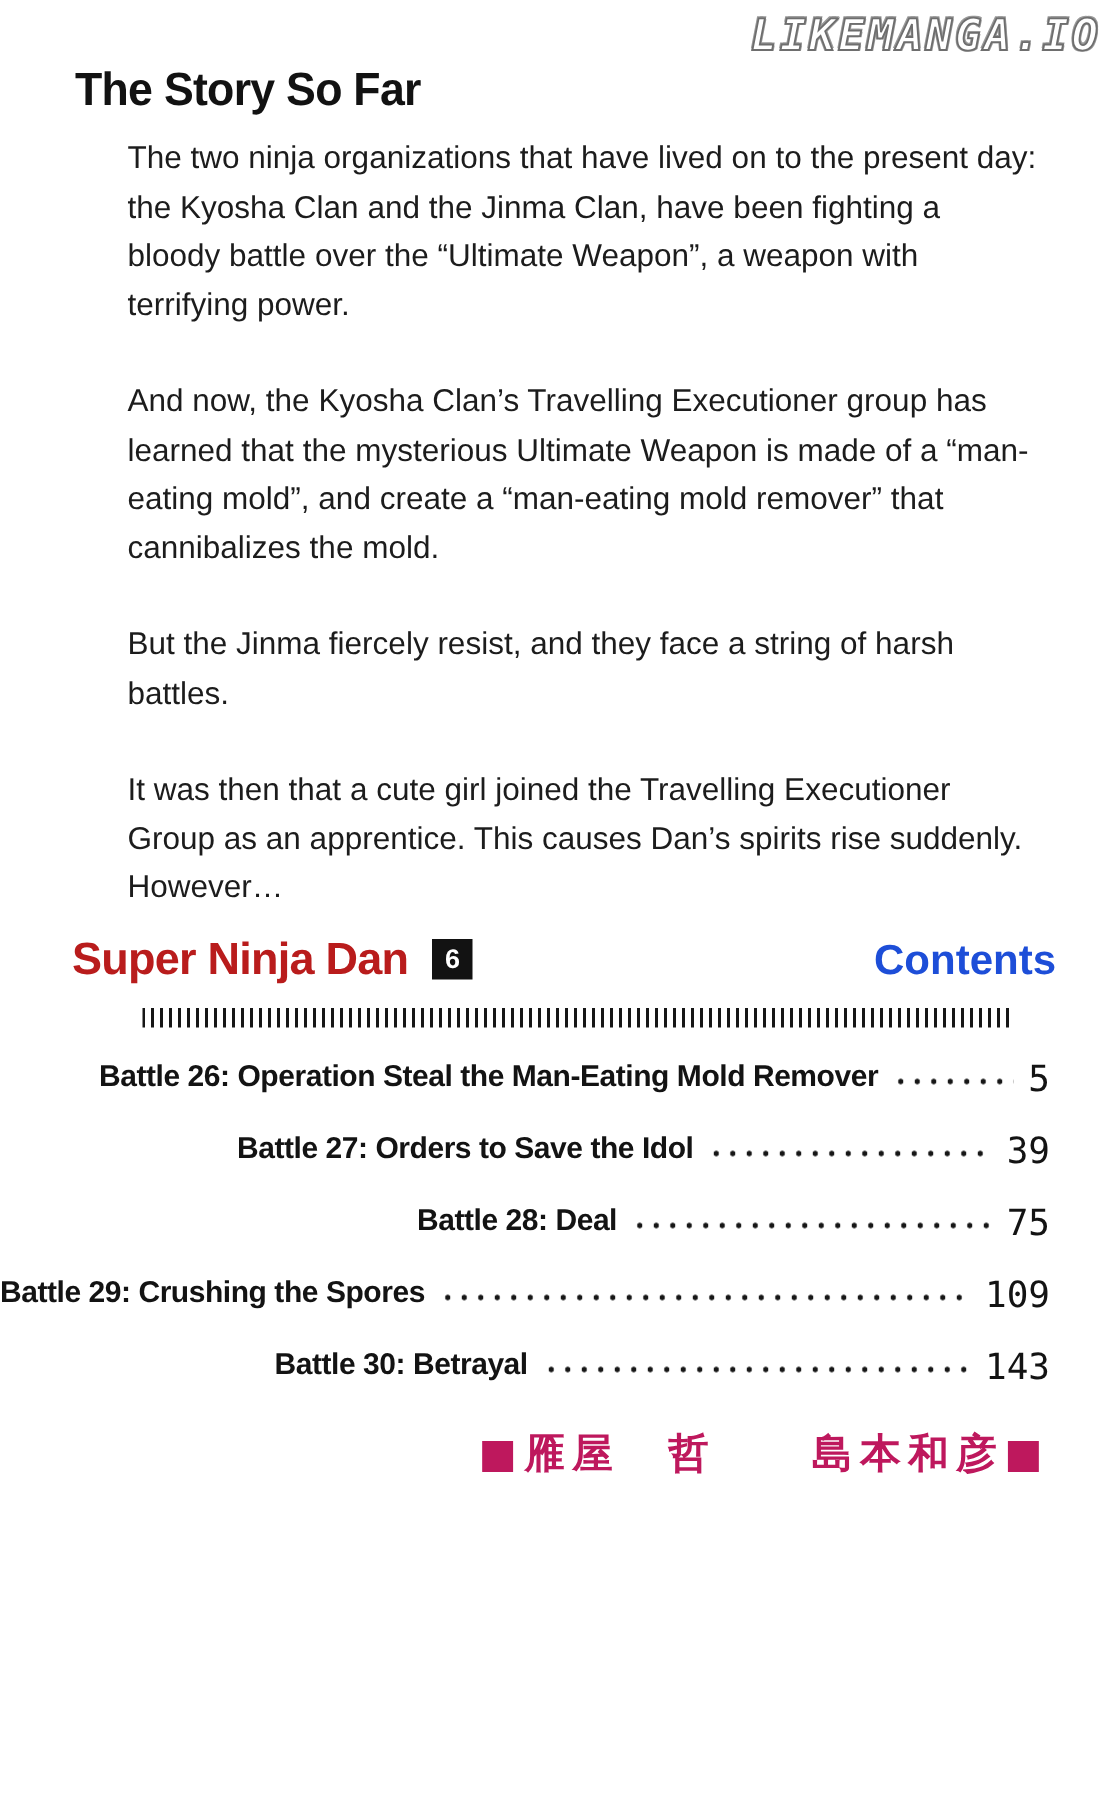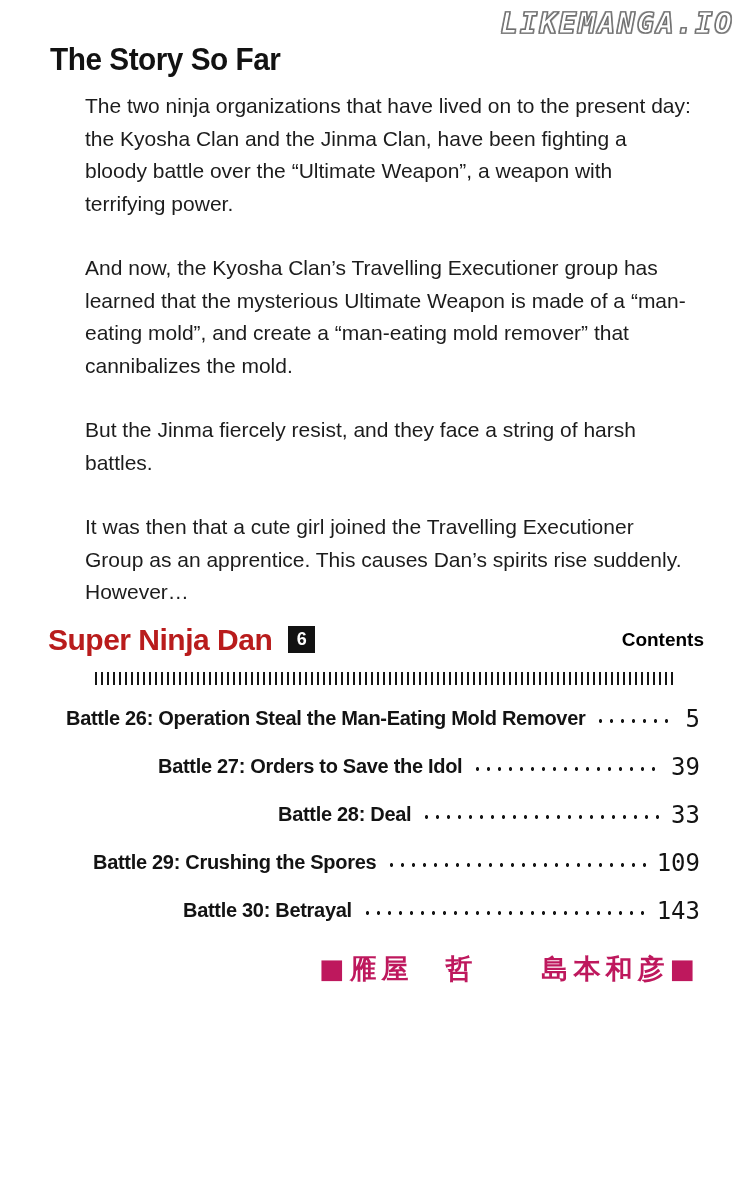--- a/index.html
+++ b/index.html
@@ -45,39 +45,39 @@
     margin:0 40px 0 48px;
   }
   .series-group { display:flex; align-items:center; }
   .series-title { font-size:30px; font-weight:bold; letter-spacing:-0.5px; color:#b91c1c; }
   .vol-badge {
     display:inline-flex; align-items:center; justify-content:center;
     width:27px; height:27px; margin-left:16px;
     background:#121212; color:#ffffff;
     font-size:18px; font-weight:bold;
   }
-  .contents-label { font-size:19px; font-weight:bold; color:#000000; }
+  .contents-label { font-size:28px; font-weight:bold; color:#1d4ed8; }
 
   
   .tick-strip {
     margin:15px 0 0 95px;
     width:578px; height:13px;
     background:repeating-linear-gradient(90deg, #161616 0, #161616 2px, transparent 2px, transparent 6px);
   }
 
   
   .toc { margin-top:10px; }
   .toc-row {
     display:flex; align-items:center;
     height:48px; margin-right:44px;
   }
   .toc-row:nth-child(1) { margin-left:66px; }
   .toc-row:nth-child(2) { margin-left:158px; }
   .toc-row:nth-child(3) { margin-left:278px; }
-  .toc-row:nth-child(4) { margin-left:93px; }
+  .toc-row:nth-child(4) { }
   .toc-row:nth-child(5) { margin-left:183px; }
   .toc-label {
     font-size:20px; font-weight:bold; letter-spacing:-0.3px;
     white-space:nowrap; color:#131313;
   }
   .leader {
     flex:1; height:12px; margin:4px 10px 0 10px;
     background-image:radial-gradient(circle, #161616 1.6px, transparent 2px);
     background-size:11px 12px;
     background-repeat:repeat-x;
@@ -131,21 +131,21 @@
       <span class="toc-page">5</span>
     </div>
     <div class="toc-row">
       <span class="toc-label">Battle 27: Orders to Save the Idol</span>
       <span class="leader"></span>
       <span class="toc-page">39</span>
     </div>
     <div class="toc-row">
       <span class="toc-label">Battle 28: Deal</span>
       <span class="leader"></span>
-      <span class="toc-page">33</span>
+      <span class="toc-page">75</span>
     </div>
     <div class="toc-row">
       <span class="toc-label">Battle 29: Crushing the Spores</span>
       <span class="leader"></span>
       <span class="toc-page">109</span>
     </div>
     <div class="toc-row">
       <span class="toc-label">Battle 30: Betrayal</span>
       <span class="leader"></span>
       <span class="toc-page">143</span>

